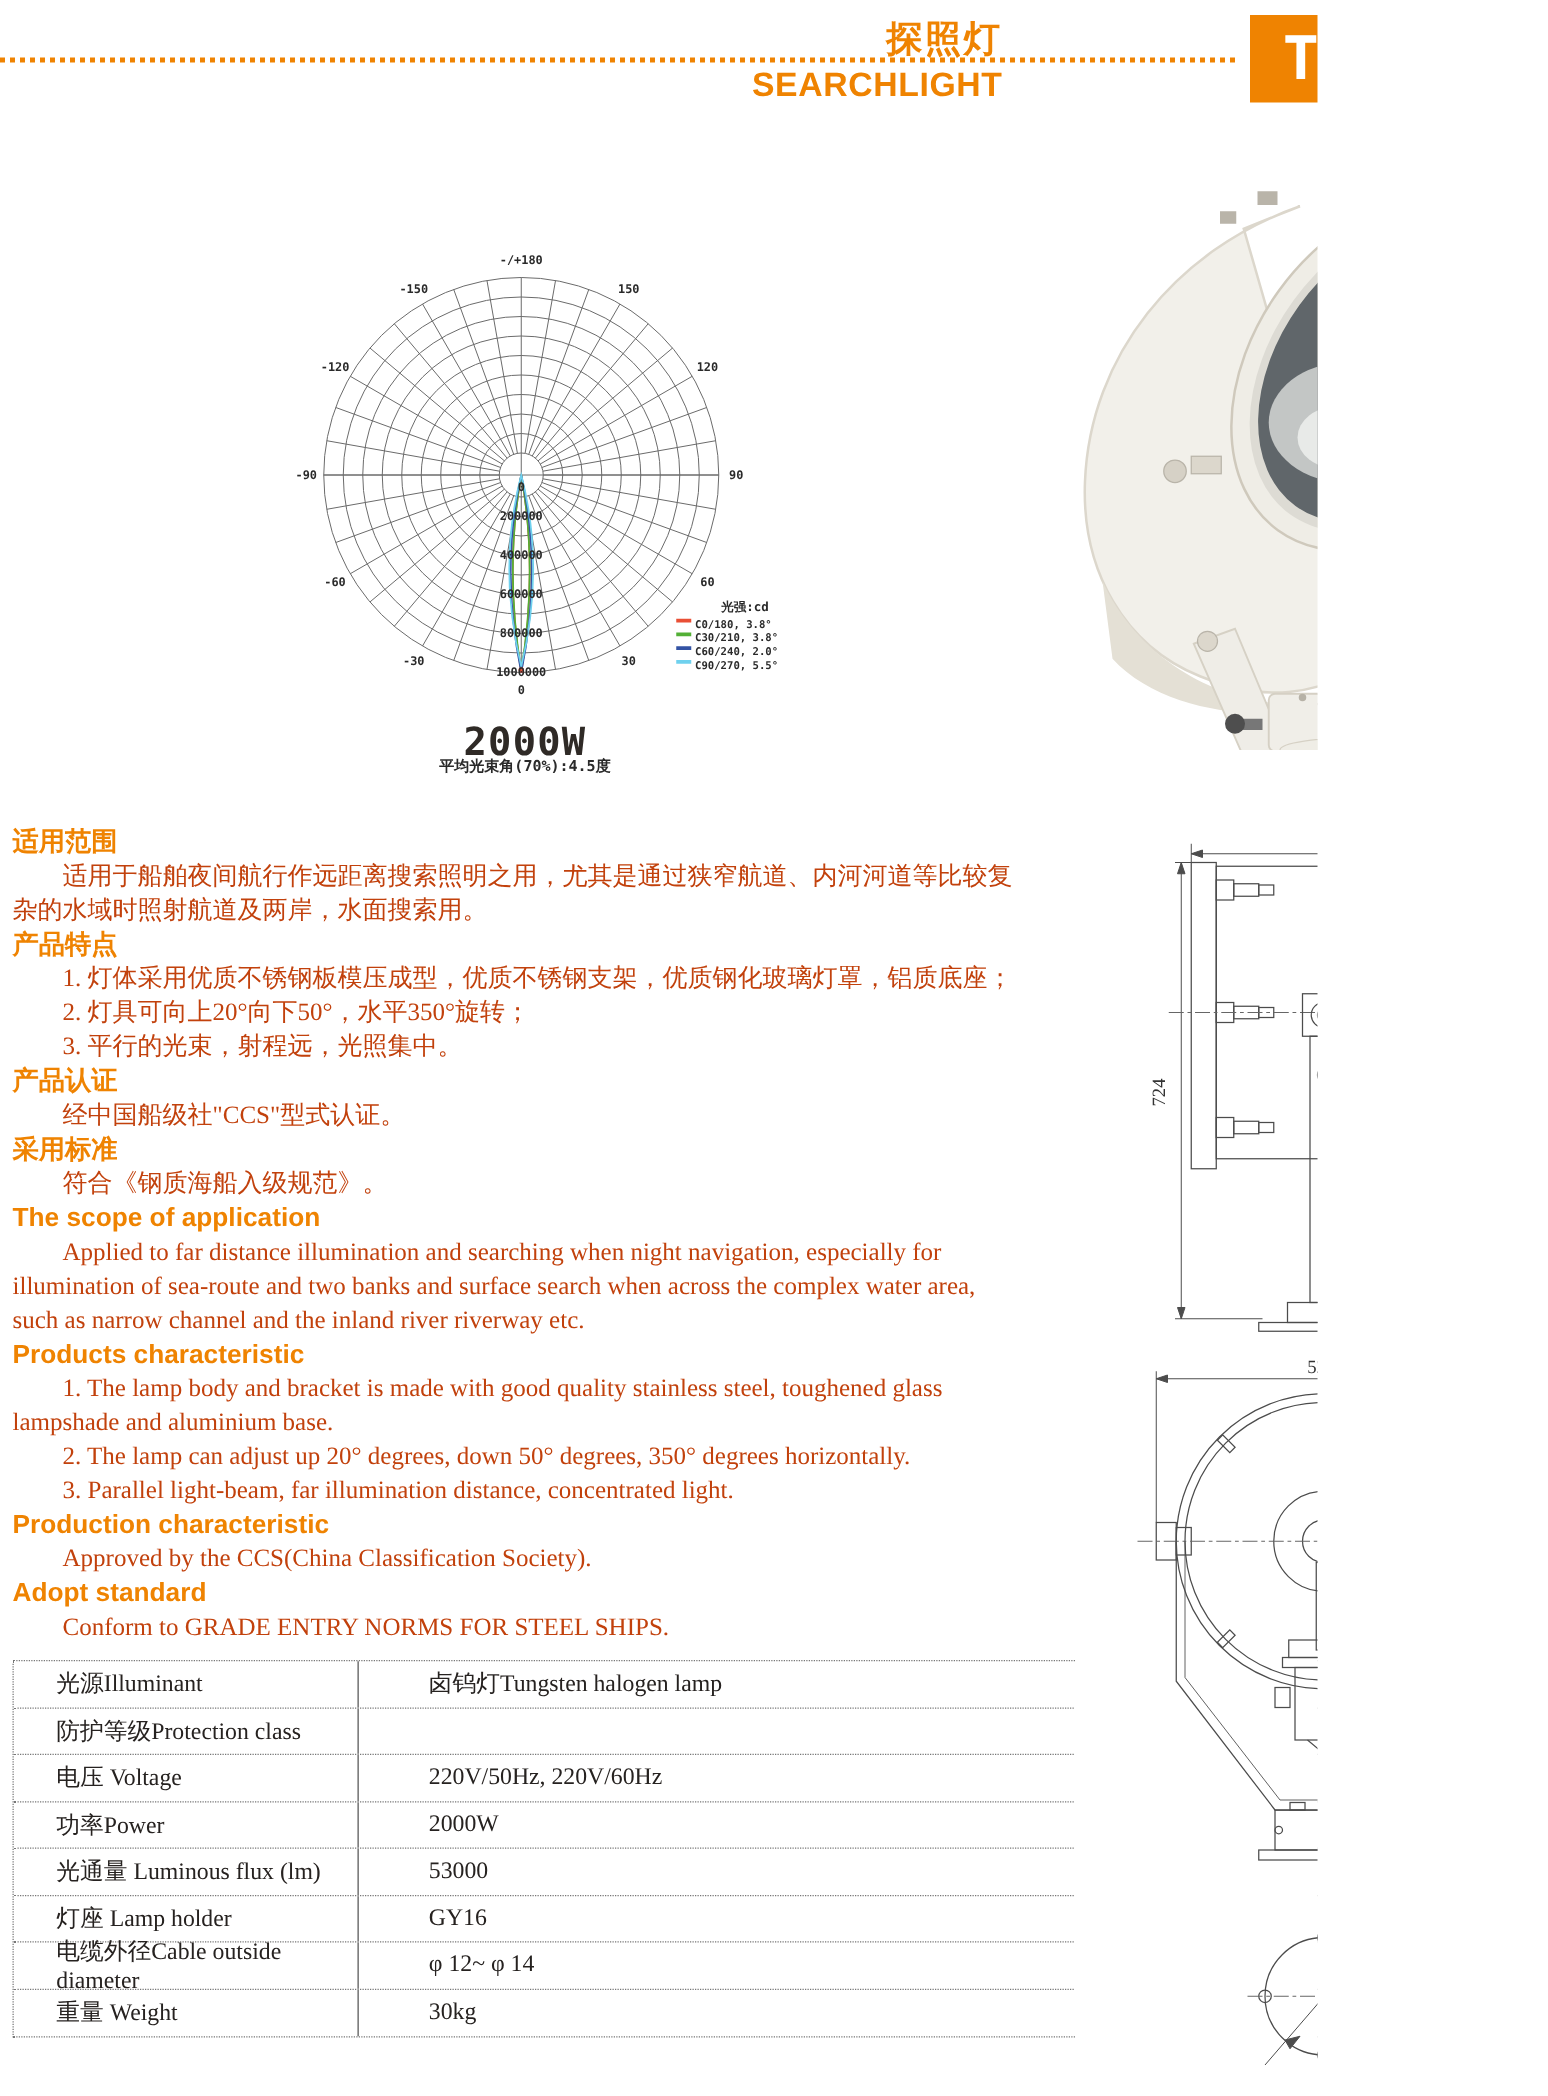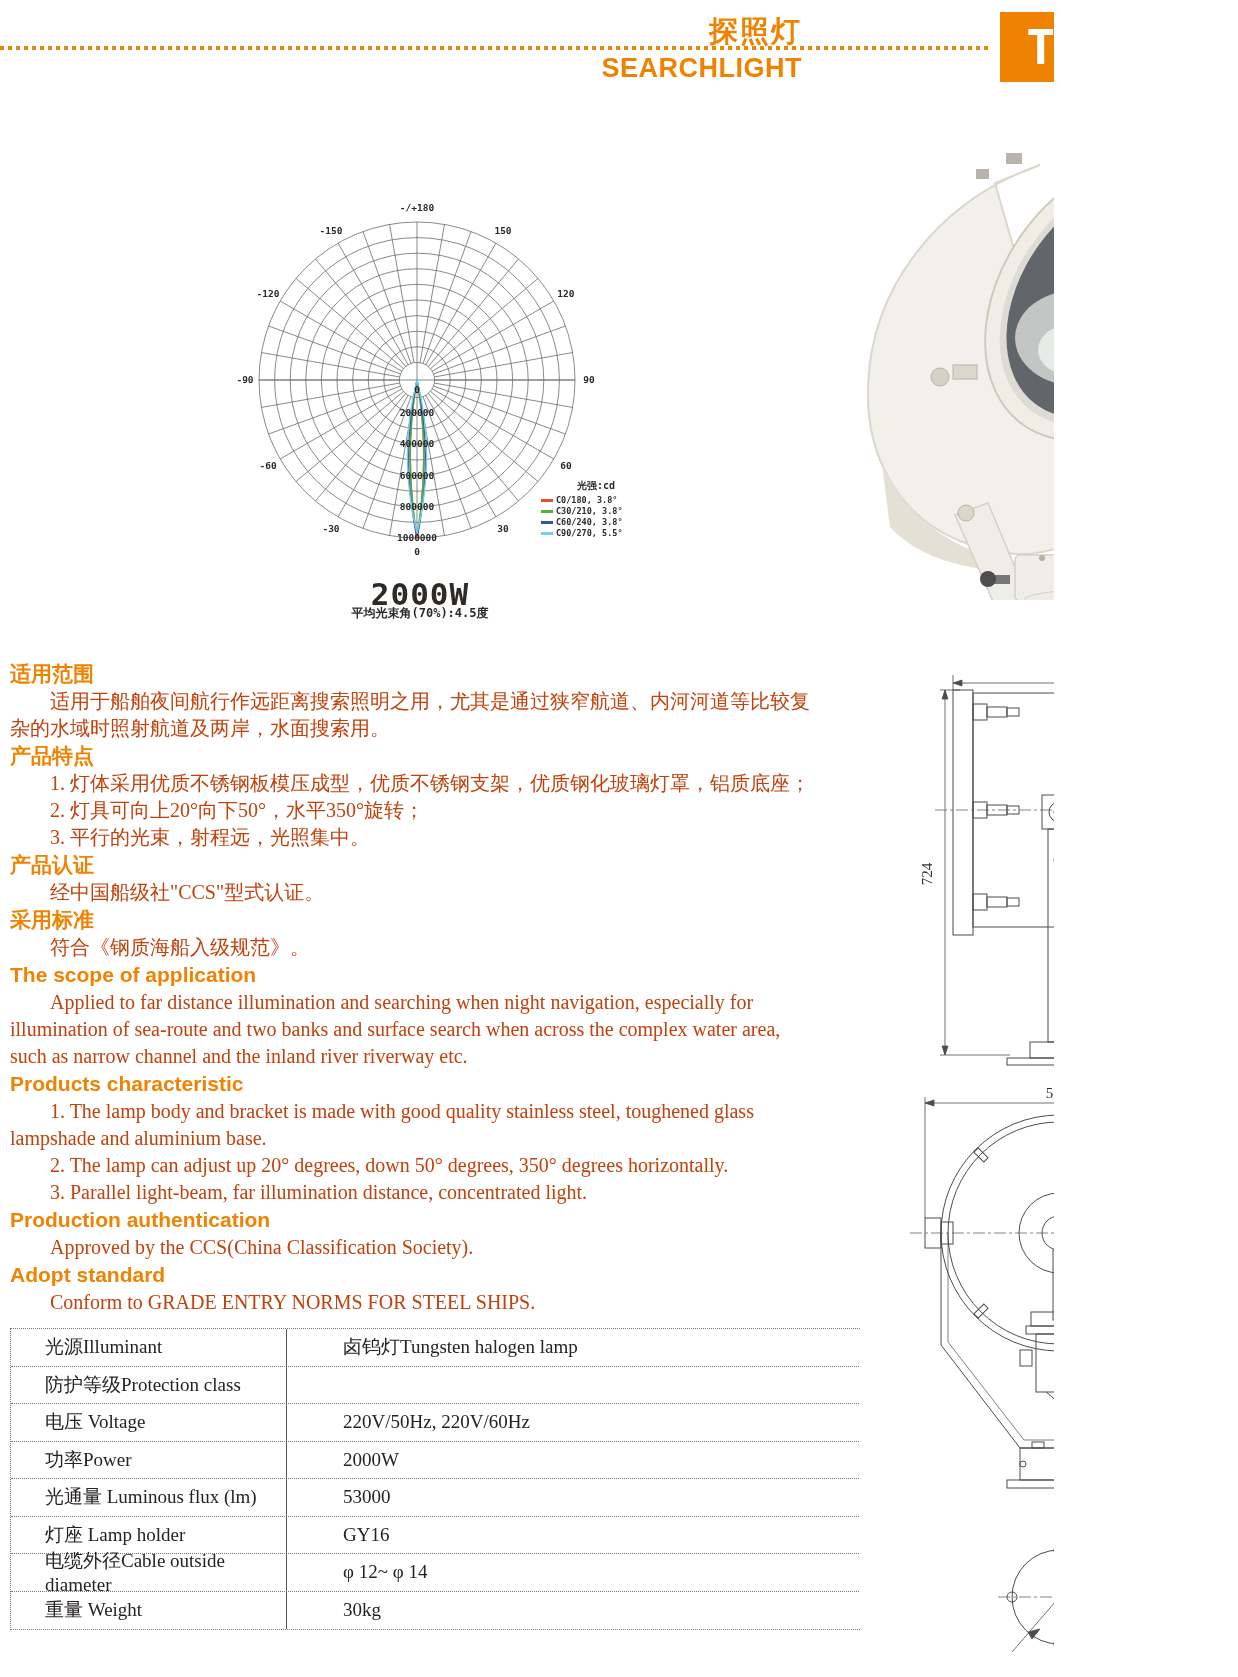--- a/index.html
+++ b/index.html
@@ -14,21 +14,21 @@
             font-size:27px;font-weight:bold;color:#ef8301;letter-spacing:.5px;}
   .model-box{position:absolute;left:1000px;top:12px;width:238px;height:70px;background:#ef8301;
              display:flex;align-items:center;justify-content:center;}
   .model-box span{font-family:"DejaVu Sans Mono","Liberation Mono",monospace;font-size:48px;
                   font-weight:bold;color:#fff;letter-spacing:2px;}
   
   .chart-svg{position:absolute;left:227px;top:175px;}
   .legend{position:absolute;left:541px;top:479px;width:110px;font-family:"DejaVu Sans Mono","Liberation Mono",monospace;
           font-weight:bold;color:#2a2a2a;}
   .legend .lg-title{font-size:10px;margin-bottom:2px;text-align:center;}
-  .legend .lg-item{font-size:8.5px;line-height:11px;display:flex;align-items:center;white-space:nowrap;}
+  .legend .lg-item{font-size:8.5px;line-height:11px;display:flex;white-space:nowrap;}
   .legend .dash{display:inline-block;width:12px;height:2.5px;margin-right:3px;flex:0 0 auto;}
   .chart-caption{position:absolute;left:320px;top:557px;width:200px;text-align:center;
                  font-family:"DejaVu Sans Mono","Liberation Mono",monospace;font-size:12px;font-weight:bold;color:#2a2a2a;margin-top:48px;}
   .chart-title{position:absolute;left:340px;top:576px;width:160px;text-align:center;
                font-family:"DejaVu Sans Mono","Liberation Mono",monospace;font-size:31px;font-weight:bold;color:#2f2a26;letter-spacing:1px;}
   
   .photo{position:absolute;left:790px;top:125px;}
   
   .textcol{position:absolute;left:10px;top:660px;width:800px;}
   .sec-heading{font-family:"Liberation Sans","DejaVu Sans",sans-serif;font-weight:bold;color:#ef8301;
@@ -135,21 +135,21 @@
   <div class="lg-item">
         <span class="dash" style="background: rgb(233, 79, 53);"></span>
         <span>C0/180, 3.8°</span>
       </div>
       <div class="lg-item">
         <span class="dash" style="background: rgb(83, 176, 54);"></span>
         <span>C30/210, 3.8°</span>
       </div>
       <div class="lg-item">
         <span class="dash" style="background: rgb(51, 83, 164);"></span>
-        <span>C60/240, 3.8°</span>
+        <span>C60/240, 2.0°</span>
       </div>
       <div class="lg-item">
         <span class="dash" style="background: rgb(111, 209, 238);"></span>
         <span>C90/270, 5.5°</span>
       </div>
     </div>
   <div class="chart-caption">平均光束角(70%):4.5度</div>
   <div class="chart-title">2000W</div>
 
   <svg class="photo" width="448" height="475" viewBox="0 0 448 475">
@@ -208,21 +208,21 @@
         <div class="sec-heading">采用标准</div>
         <div class="sec-para">符合《钢质海船入级规范》。</div>
       </div>
     <div id="sections-en">
         <div class="sec-heading">The scope of application</div>
         <div class="sec-para">Applied to far distance illumination and searching when night navigation, especially for illumination of sea-route and  two banks and surface search when across the complex water area, such as narrow channel and the inland river riverway etc.</div>
         <div class="sec-heading">Products characteristic</div>
         <div class="sec-para">1. The lamp body and bracket is made with good quality stainless steel, toughened glass lampshade and aluminium base.</div>
         <div class="sec-para">2. The lamp can adjust up 20° degrees, down 50° degrees, 350° degrees horizontally.</div>
         <div class="sec-para">3. Parallel light-beam, far illumination distance, concentrated light.</div>
-        <div class="sec-heading">Production authentication</div>
+        <div class="sec-heading">Production characteristic</div>
         <div class="sec-para">Approved by the CCS(China Classification Society).</div>
         <div class="sec-heading">Adopt standard</div>
         <div class="sec-para">Conform to GRADE ENTRY NORMS FOR STEEL SHIPS.</div>
       </div>
   </div>
 
   <div class="spec-table" id="spec-table">
       <div class="spec-row">
         <div class="spec-label">光源Illuminant</div>
         <div class="spec-value">卤钨灯Tungsten halogen lamp</div>

